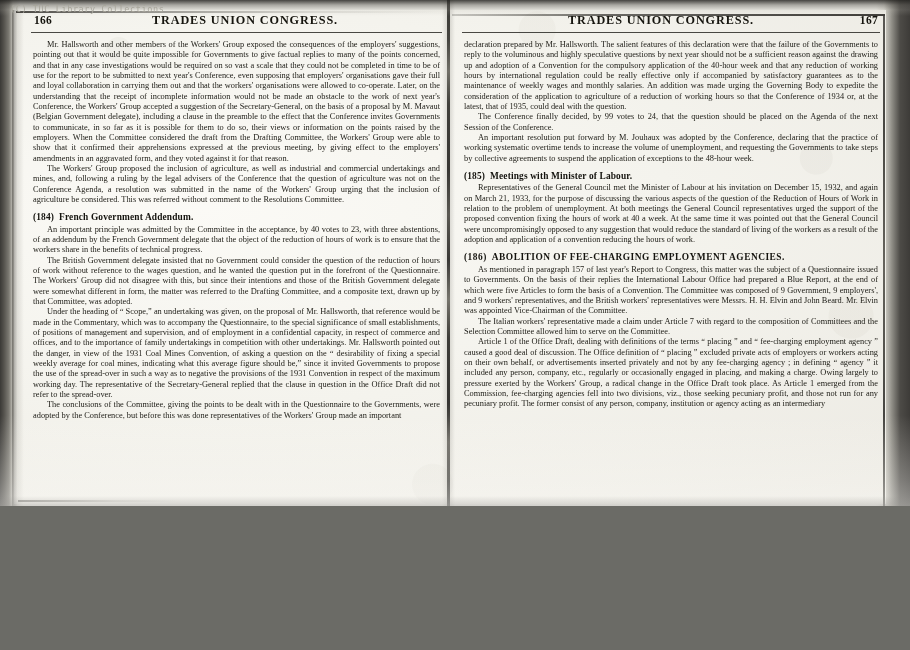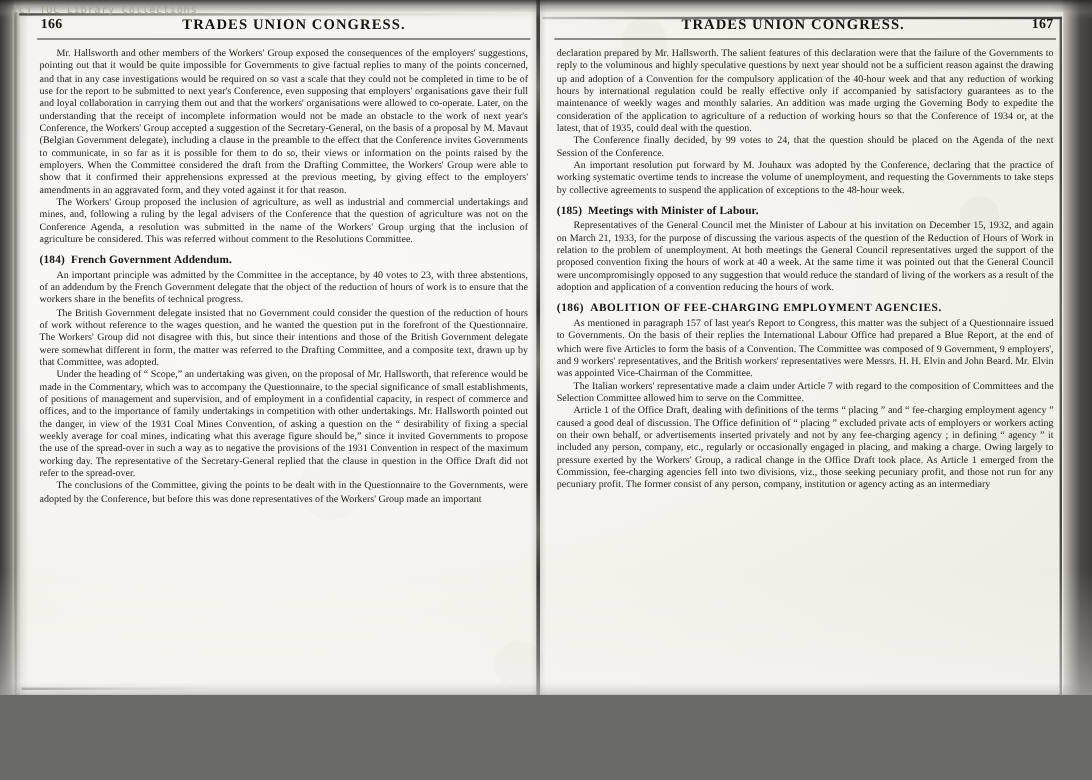--- a/index.html
+++ b/index.html
@@ -4,21 +4,21 @@
 <style>
   html, body {
     margin: 0;
     padding: 0;
     background: #6b6b66;
   }
 
   #scan {
     position: relative;
     width: 910px;
-    height: 579px;
+    height: 506px;
     overflow: hidden;
     background: #e9e8e2;
     font-family: "Liberation Serif", "DejaVu Serif", serif;
   }
 
   
   .scan-backdrop {
     position: absolute;
     inset: 0;
     background:

